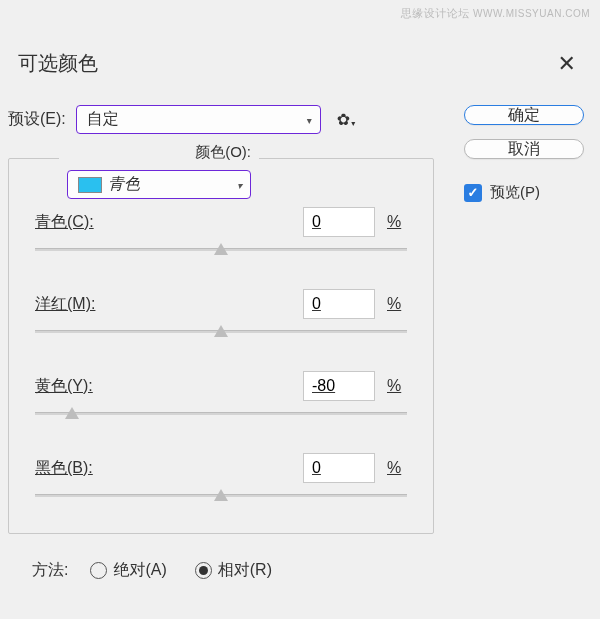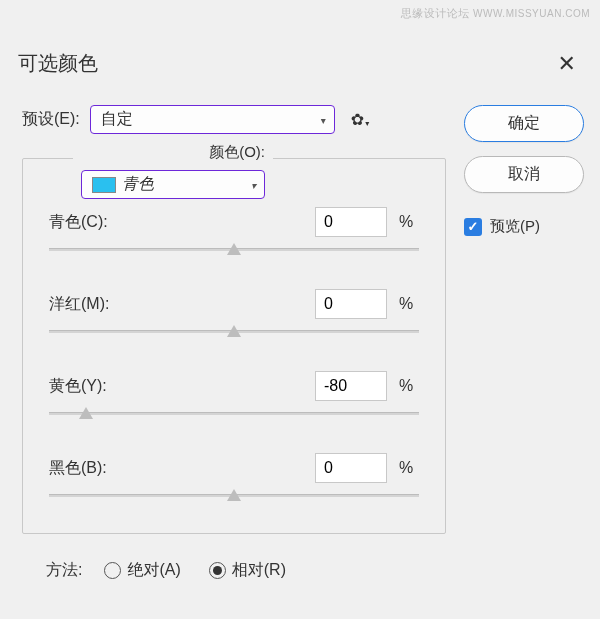--- a/index.html
+++ b/index.html
@@ -29,23 +29,23 @@
       margin-top: 32px;
     }
     .title { font-size: 20px; color: #333; }
     .close-btn {
       font-size: 22px;
       font-weight: 300;
       cursor: pointer;
       padding: 0 6px;
     }
     .content-area {
-      padding: 20px 16px 10px 22px;
-      display: flex;
-      gap: 18px;
+      padding: 20px 16px 10px 8px;
+      display: flex;
+      gap: 30px;
     }
     .left-panel { flex: 1; }
     .right-panel { width: 120px; display: flex; flex-direction: column; gap: 14px; }
 
     .preset-row {
       display: flex;
       align-items: center;
       gap: 10px;
       margin-bottom: 24px;
     }
@@ -100,21 +100,21 @@
     }
     .select.color { width: 184px; font-style: italic; }
     .swatch {
       width: 24px;
       height: 16px;
       border: 1px solid #888;
       display: inline-block;
       margin-right: 6px;
     }
 
-    .slider-group { margin-top: 30px; }
+    .slider-group { margin-top: 30px; text-decoration: underline; }
     .slider-group:first-of-type { margin-top: 22px; }
     .slider-row {
       display: flex;
       align-items: center;
       gap: 12px;
       margin-bottom: 6px;
     }
     .slider-label { flex: 1; font-size: 16px; }
     .value-input {
       width: 72px;
@@ -148,21 +148,21 @@
       border-left: 7px solid transparent;
       border-right: 7px solid transparent;
       border-bottom: 12px solid #bdbdbd;
       transform: translateX(-7px);
     }
 
     .btn {
       background: #fdfdfd;
       border: 1px solid #b8b8b8;
       border-radius: 20px;
-      height: 37px;
+      height: 20px;
       font-size: 16px;
       display: flex;
       align-items: center;
       justify-content: center;
       cursor: pointer;
       box-shadow: 0 1px 1px rgba(0,0,0,0.05);
     }
     .btn.default { border: 1.5px solid #2a7de1; }
     .preview-row {
       display: flex;

